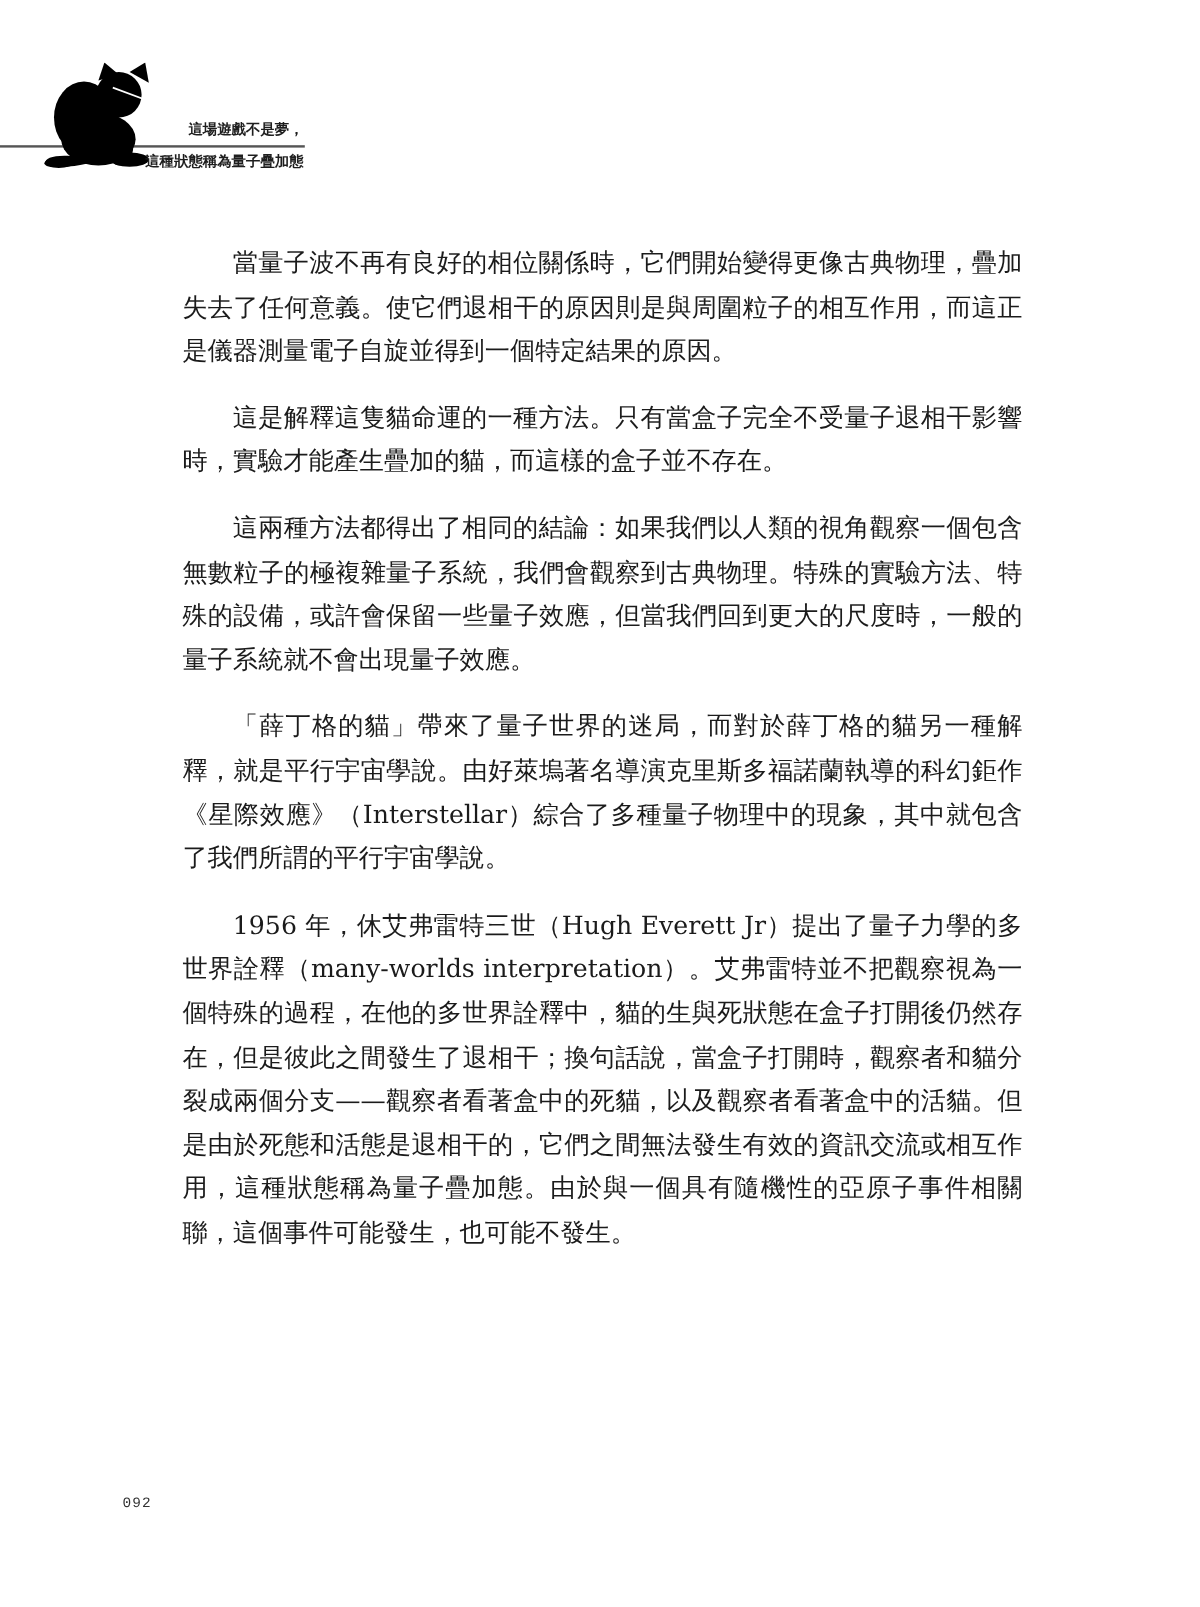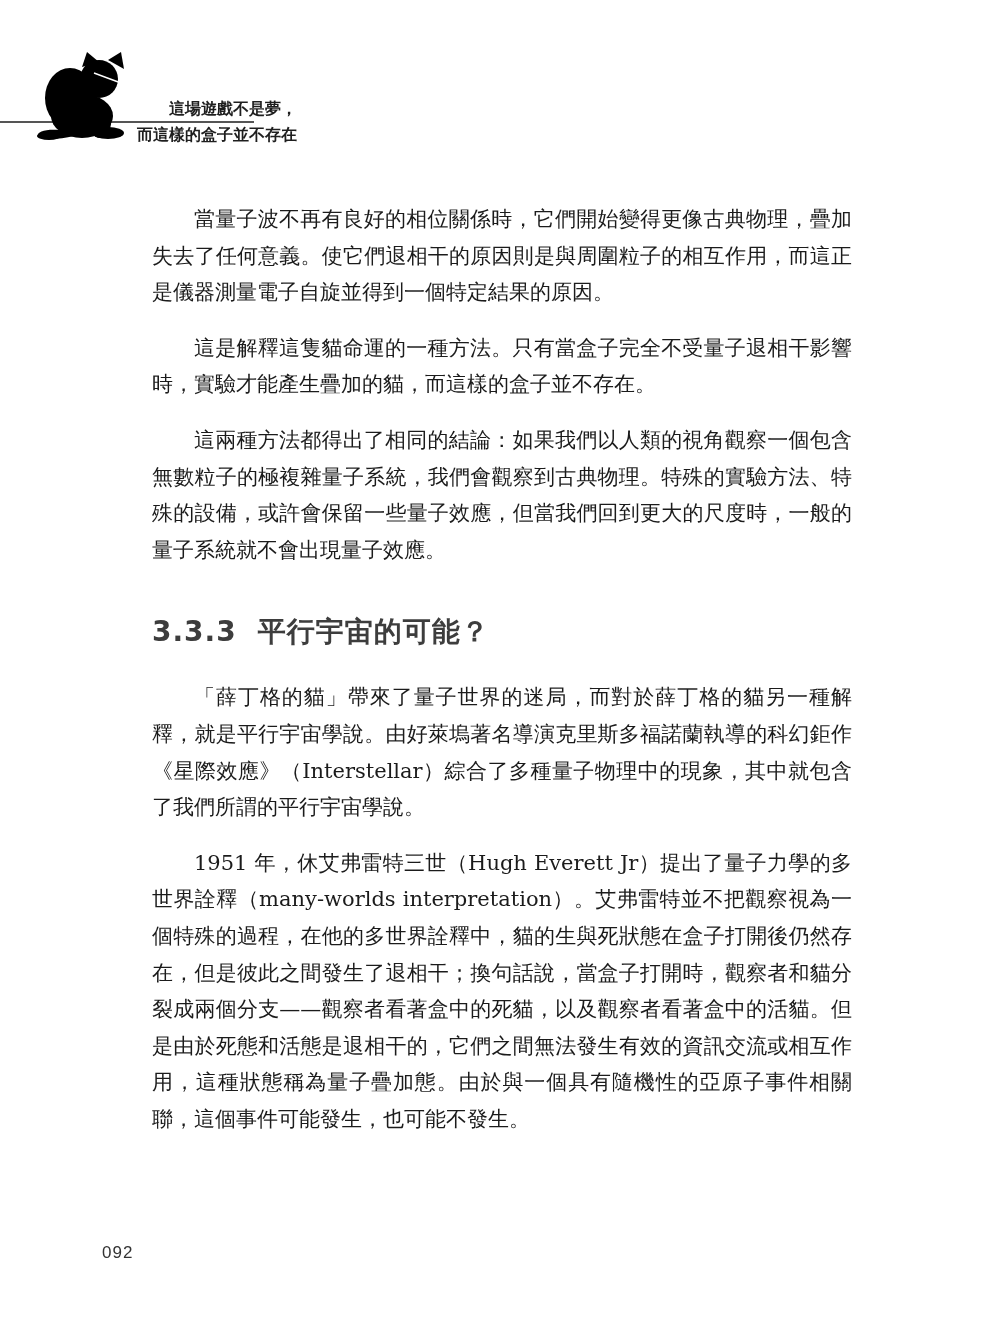--- a/index.html
+++ b/index.html
@@ -18,24 +18,23 @@
   }
   .cat-svg {
     position:absolute; left:36px; top:52px;
     width:104px; height:88px;
   }
   .tagline {
     position:absolute; left:0; width:253px;
     text-align:right;
     font-family:"DejaVu Sans","Liberation Sans",sans-serif;
     font-weight:700;
-    font-size:16px; line-height:19px;
+    font-size:12px; line-height:19px;
     color:#1e1e1e;
     white-space:nowrap;
-    padding-left:44px;
   }
   .tagline-1 { top:99px; }
   .tagline-2 { top:125px; }
   
   .content {
     position:absolute; left:152px; top:201px;
     width:700px;
     color:#1b1b1b;
     font-size:21px;
     line-height:36.6px;
@@ -53,22 +52,22 @@
     font-size:28px; line-height:40px;
     font-weight:700;
     color:#3d3d3d;
     letter-spacing:1px;
     text-indent:0;
   }
   .heading-number { margin-right:21px; }
   
   .page-number {
     position:absolute; left:102px; top:1243px;
-    font-family:Liberation Sans, sans-serif;
-    font-size:17px; line-height:20px;
+    font-family:Liberation Mono, monospace;
+    font-size:12px; line-height:20px;
     color:#333333;
     letter-spacing:1px;
   }
 </style>
 </head>
 <body>
 
 <div class="page">
 
   <div class="header-rule"></div>
@@ -82,30 +81,27 @@
       <ellipse cx="64" cy="70" rx="11" ry="16"></ellipse>
       <ellipse cx="72" cy="81" rx="16" ry="6"></ellipse>
       <circle cx="63" cy="27" r="19"></circle>
       <polygon points="46,15 51,0 63,10"></polygon>
       <polygon points="72,8 85,0 88,17"></polygon>
     </g>
     <line x1="58" y1="21" x2="93" y2="34" stroke="#ffffff" stroke-width="1.4"></line>
   </svg>
 
   <div class="tagline tagline-1">這場遊戲不是夢，</div>
-  <div class="tagline tagline-2">而這樣的盒子並不存在</div>
+  <div class="tagline tagline-2">這種狀態稱為量子疊加態</div>
 
   <main class="content">
     <p><span>當量子波不再有良好的相位關係時，它們開始變得更像古典物理，疊加失去了任何意義。使它們退相干的原因則是與周圍粒子的相互作用，而這正是儀器測量電子自旋並得到一個特定結果的原因。</span></p>
     <p><span>這是解釋這隻貓命運的一種方法。只有當盒子完全不受量子退相干影響時，實驗才能產生疊加的貓，而這樣的盒子並不存在。</span></p>
     <p><span>這兩種方法都得出了相同的結論：如果我們以人類的視角觀察一個包含無數粒子的極複雜量子系統，我們會觀察到古典物理。特殊的實驗方法、特殊的設備，或許會保留一些量子效應，但當我們回到更大的尺度時，一般的量子系統就不會出現量子效應。</span></p>
 
-    <h2 class="section-heading">
-      <span class="heading-number">3.3.3</span><span class="heading-title">平行宇宙的可能？</span>
-    </h2>
 
     <p><span>「薛丁格的貓」帶來了量子世界的迷局，而對於薛丁格的貓另一種解釋，就是</span><b>平行宇宙學說</b><span>。由好萊塢著名導演克里斯多福諾蘭執導的科幻鉅作《星際效應》（Interstellar）綜合了多種量子物理中的現象，其中就包含了我們所謂的平行宇宙學說。</span></p>
-    <p><span>1951 年，</span><b>休艾弗雷特三世（Hugh Everett Jr）</b><span>提出了量子力學的</span><b>多世界詮釋（many-worlds interpretation）</b><span>。艾弗雷特並不把觀察視為一個特殊的過程，在他的多世界詮釋中，貓的生與死狀態在盒子打開後仍然存在，但是彼此之間發生了退相干；換句話說，當盒子打開時，觀察者和貓分裂成兩個分支——觀察者看著盒中的死貓，以及觀察者看著盒中的活貓。但是由於死態和活態是退相干的，它們之間無法發生有效的資訊交流或相互作用，這種狀態稱為量子疊加態。由於與一個具有隨機性的亞原子事件相關聯，這個事件可能發生，也可能不發生。</span></p>
+    <p><span>1956 年，</span><b>休艾弗雷特三世（Hugh Everett Jr）</b><span>提出了量子力學的</span><b>多世界詮釋（many-worlds interpretation）</b><span>。艾弗雷特並不把觀察視為一個特殊的過程，在他的多世界詮釋中，貓的生與死狀態在盒子打開後仍然存在，但是彼此之間發生了退相干；換句話說，當盒子打開時，觀察者和貓分裂成兩個分支——觀察者看著盒中的死貓，以及觀察者看著盒中的活貓。但是由於死態和活態是退相干的，它們之間無法發生有效的資訊交流或相互作用，這種狀態稱為量子疊加態。由於與一個具有隨機性的亞原子事件相關聯，這個事件可能發生，也可能不發生。</span></p>
   </main>
 
   <div class="page-number">092</div>
 
 </div>
 
 </body></html>

